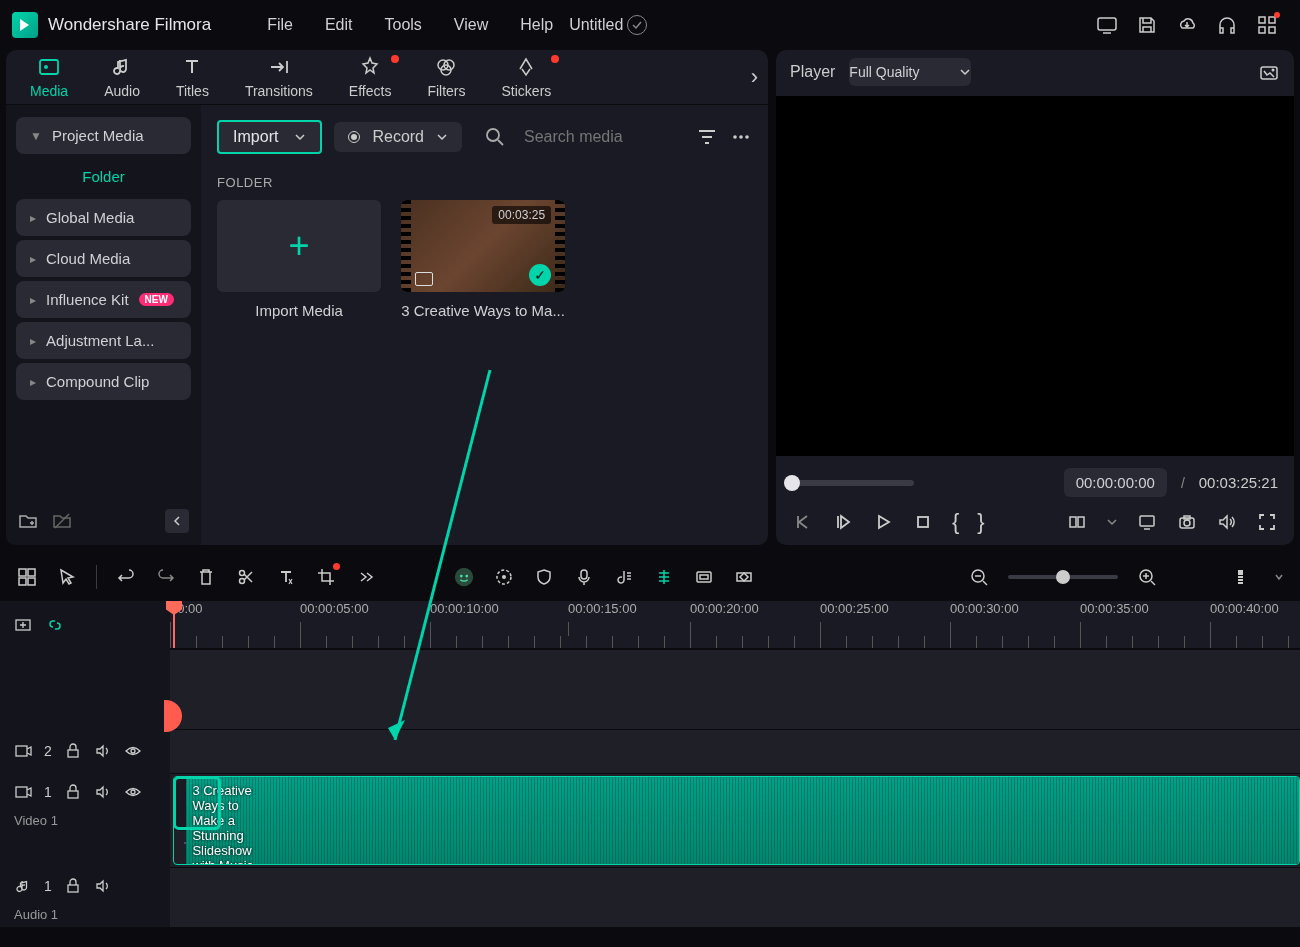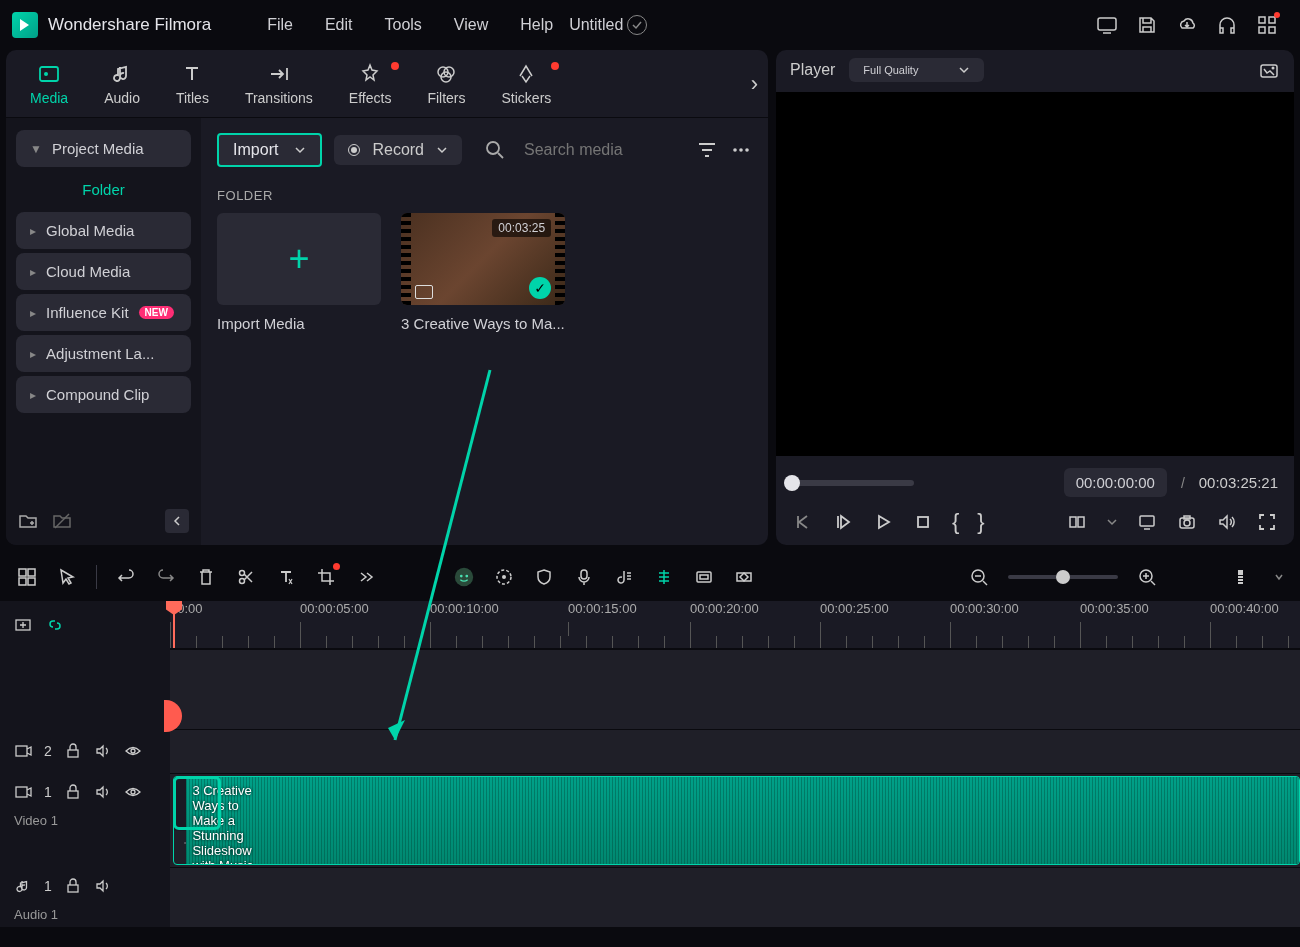--- a/index.html
+++ b/index.html
@@ -15,21 +15,21 @@
 .sync-icon { width: 20px; height: 20px; border: 1.5px solid #888; border-radius: 50%; display:flex; align-items:center; justify-content:center; }
 .menubar-right { display: flex; gap: 18px; padding-right: 10px; }
 .topicon { width: 22px; height: 22px; cursor: pointer; color: #ccc; position: relative; }
 .red-dot-corner { position: absolute; width: 6px; height: 6px; background: #ff3b30; border-radius: 50%; top: -2px; right: -2px; }
 
 
 .main-row { display: flex; height: 495px; padding: 0 6px; gap: 8px; }
 
 
 .tabs-panel { width: 762px; background: #1a1a24; border-radius: 10px; display: flex; flex-direction: column; }
-.tab-strip { display: flex; align-items: center; height: 68px; padding: 0 6px; border-bottom: 1px solid #0a0a0f; position: relative; }
+.tab-strip { display: flex; align-items: center; height: 55px; padding: 0 6px; border-bottom: 1px solid #0a0a0f; position: relative; }
 .tab { display: flex; flex-direction: column; align-items: center; justify-content: center; gap: 4px; padding: 6px 18px; cursor: pointer; position: relative; }
 .tab-icon { width: 24px; height: 24px; color: #ccc; }
 .tab.active .tab-icon { color: #00d4aa; }
 .tab.active .tab-label { color: #00d4aa; }
 .tab-label { font-size: 14px; color: #ccc; }
 .tab-dot { position:absolute; top:6px; right:10px; width:8px; height:8px; background:#ff3b30; border-radius:50%; }
 .tab-chevron { position: absolute; right: 10px; top: 50%; transform: translateY(-50%); font-size: 22px; color: #ccc; cursor:pointer; }
 
 
 .media-body { display: flex; flex: 1; }
@@ -49,36 +49,36 @@
 .import-btn { border: 2px solid #00d4aa; background: #2a2a35; color: #e5e5ea; padding: 6px 14px; border-radius: 4px; display: flex; align-items: center; gap: 16px; font-size: 16px; cursor:pointer; }
 .record-btn { background: #2a2a35; color: #ccc; padding: 6px 14px; border-radius: 6px; display:flex; align-items:center; gap: 12px; font-size: 16px; cursor:pointer; }
 .rec-dot { width: 12px; height: 12px; border: 1.5px solid #ccc; border-radius: 50%; display:flex; align-items:center; justify-content:center; }
 .rec-dot::after { content:''; width:6px; height:6px; background:#ccc; border-radius:50%; }
 .search-box { flex: 1; display: flex; align-items: center; gap: 18px; padding: 0 10px; }
 .search-input { background: transparent; border: none; color: #aaa; font-size: 16px; outline: none; width: 150px; }
 .tb-icon { width: 22px; height: 22px; color: #ccc; cursor:pointer; }
 
 .folder-label { color: #aaa; font-size: 13px; margin: 16px 0 10px 0; letter-spacing: 0.5px; }
 .media-grid { display: flex; gap: 20px; }
-.media-card { width: 164px; cursor:pointer; }
+.media-card { width: 164px; cursor:pointer;text-align:center; }
 .media-thumb { width: 164px; height: 92px; background: #2a2a35; border-radius: 6px; display:flex; align-items:center; justify-content:center; position:relative; overflow:hidden; }
 .media-thumb.video { background: linear-gradient(135deg, #4a3020, #6b4530, #3a2818); }
 .film-edge-l, .film-edge-r { position:absolute; top:0; bottom:0; width:10px; background: repeating-linear-gradient(to bottom, #000 0, #000 4px, transparent 4px, transparent 8px); }
 .film-edge-l { left: 0; } .film-edge-r { right: 0; }
 .plus-icon { font-size: 36px; color: #00d4aa; font-weight: 200; }
 .dur-badge { position:absolute; top:6px; right:14px; background: rgba(0,0,0,0.6); padding: 2px 6px; border-radius: 3px; font-size: 12px; }
 .vid-type { position:absolute; bottom:6px; left:14px; width:18px; height:14px; border:1.5px solid #ddd; border-radius:2px; }
 .check-circle { position:absolute; bottom:6px; right:14px; width:22px; height:22px; background:#00d4aa; border-radius:50%; display:flex; align-items:center; justify-content:center; color:#000; font-size:14px; }
 .media-caption { margin-top: 10px; font-size: 15px; color: #d0d0d5; white-space: nowrap; overflow: hidden; text-overflow: ellipsis; }
 
 
 .player-panel { flex: 1; background: #1a1a24; border-radius: 10px; display:flex; flex-direction:column; }
 .player-header { display:flex; align-items:center; padding: 8px 14px; gap: 14px; }
 .player-label { color: #ccc; font-size: 16px; }
-.quality-dd { background: #2a2a35; padding: 6px 14px; border-radius: 6px; display:flex; align-items:center; gap: 40px; font-size: 11px; cursor:pointer; }
+.quality-dd { background: #2a2a35; padding: 6px 0; border-radius: 6px; display:flex; align-items:center; gap: 40px; font-size: 14px; cursor:pointer; }
 .snap-icon { margin-left: auto; width: 22px; height: 22px; cursor:pointer; color:#ccc; }
 .preview { flex:1; background:#000; margin: 2px 0; }
 .player-controls { padding: 10px 16px; }
 .scrubber { display:flex; align-items:center; gap: 14px; margin-bottom: 12px; }
 .scrub-track { flex:1; height:6px; background:#3a3a45; border-radius:3px; position:relative; max-width: 230px; }
 .scrub-thumb { position:absolute; left:0; top:50%; transform:translate(-50%,-50%); width:16px; height:16px; background:#e5e5ea; border-radius:50%; }
 .time-box { background:#2a2a35; padding:6px 12px; border-radius:6px; font-size:15px; }
 .time-sep { color:#888; }
 .time-total { font-size:15px; color:#ccc; }
 .transport { display:flex; align-items:center; gap: 18px; }

